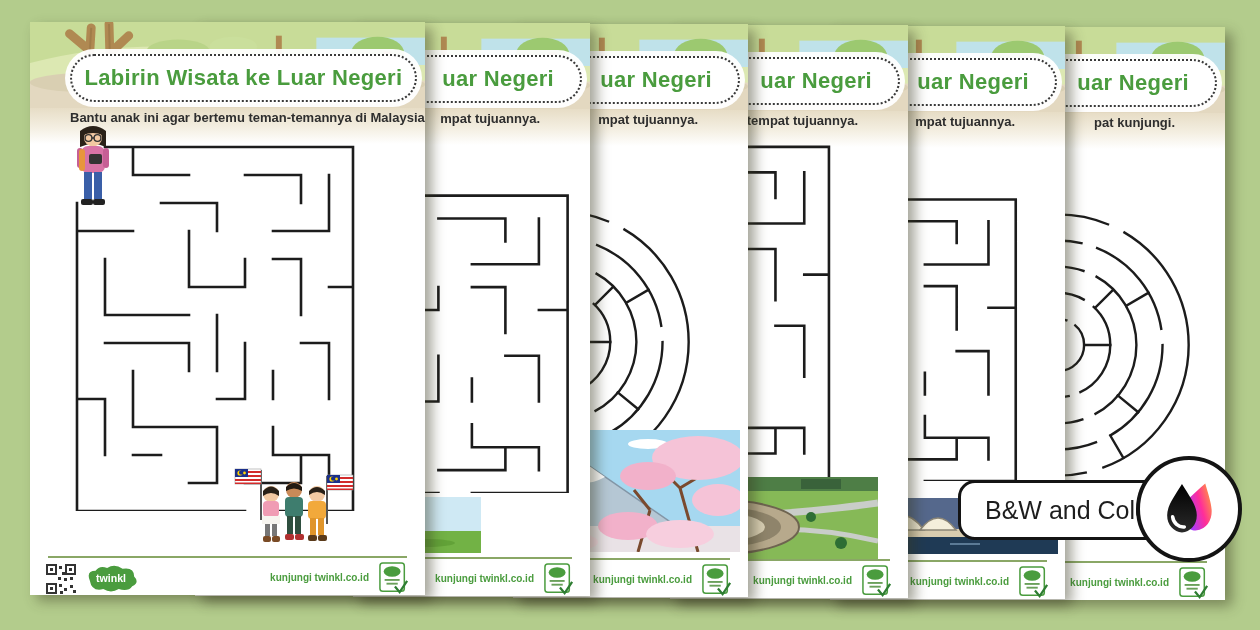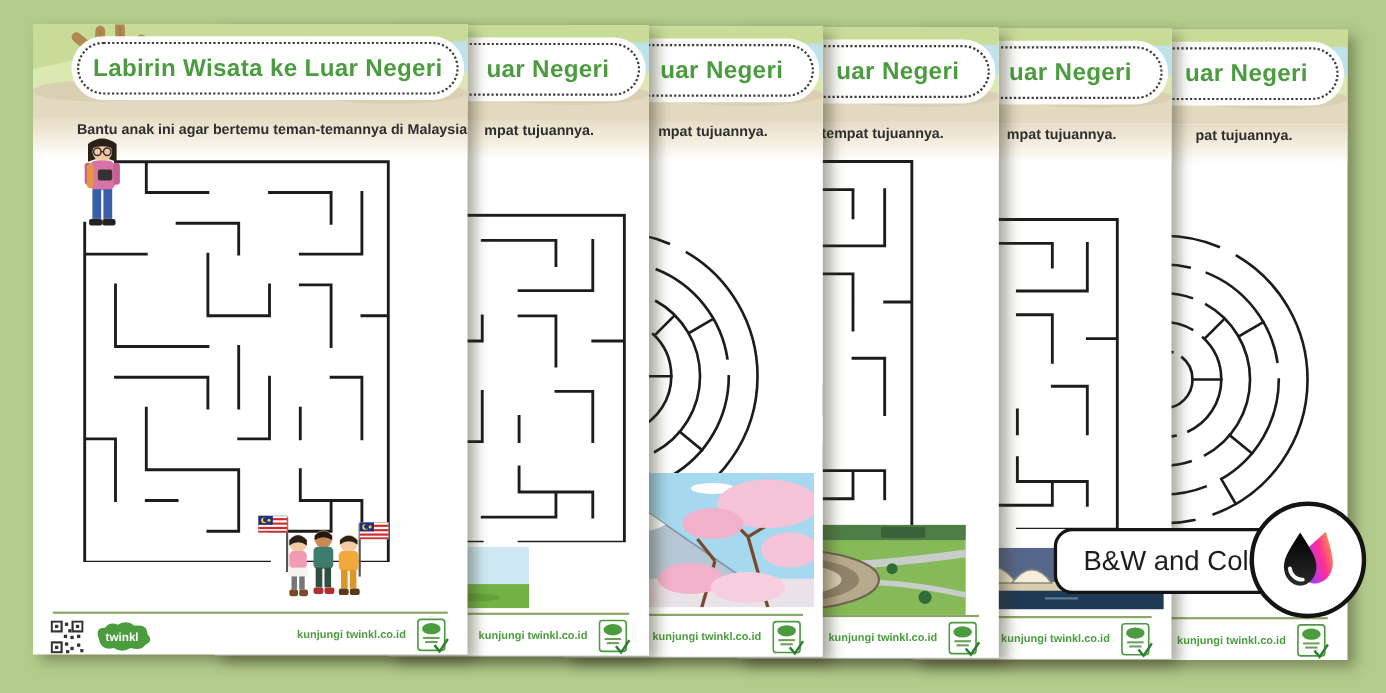--- a/index.html
+++ b/index.html
@@ -10,21 +10,21 @@
         box-shadow:7px 6px 12px rgba(55,55,30,.45);}
   .p1{left:30px;top:22px;z-index:60}
   .p2{left:195px;top:23px;z-index:50}
   .p3{left:353px;top:24px;z-index:40}
   .p4{left:513px;top:25px;z-index:30}
   .p5{left:670px;top:26px;z-index:20}
   .p6{left:830px;top:27px;z-index:10}
   .banner{position:absolute;top:0;left:0;width:395px;height:86px;display:block}
   .ground{position:absolute;top:86px;left:0;right:0;height:36px;
           background:linear-gradient(#e7ddc6 0%,#f4efe2 55%,#ffffff 100%);}
-  .pill{position:absolute;top:16px;left:40px;right:8px;height:44px;background:#fff;
+  .pill{position:absolute;top:32px;left:40px;right:8px;height:44px;background:#fff;
         border:2px dotted #3a3a3a;border-radius:26px;box-shadow:0 0 0 5px rgba(255,255,255,.95);
         display:flex;align-items:center;justify-content:center;}
   .clip .pill{justify-content:flex-end;padding-right:26px;}
   .title{font-weight:bold;font-size:22px;color:#4a9c3e;letter-spacing:.3px;white-space:nowrap;}
   .subtitle{position:absolute;top:88px;font-weight:bold;font-size:13px;color:#2e2e2e;white-space:nowrap;}
   .p1 .subtitle{left:40px}
   .clip .subtitle{right:50px;text-align:left}
   .maze{position:absolute;}
   .scene{position:absolute;display:block}
   
@@ -385,21 +385,21 @@
   </div>
 
   <div class="page p6 clip">
     <svg class="banner" viewBox="0 0 400 88" preserveAspectRatio="none">
         <use href="#bannerArt"></use>
       </svg>
     <div class="ground"></div>
     <div class="pill">
       <span class="title">uar Negeri</span>
     </div>
-    <div class="subtitle">pat tujuannya.</div>
+    <div class="subtitle">pat kunjungi.</div>
     <svg class="maze" style="left:88px;top:178px;width:280px;height:280px" viewBox="-150 -150 300 300">
         <use href="#mazeCircle"></use>
       </svg>
     <div class="rule"></div>
     <div class="visit">kunjungi twinkl.co.id</div>
     <svg class="stamp" viewBox="0 0 32 36">
         <use href="#stampArt"></use>
       </svg>
   </div>
 

